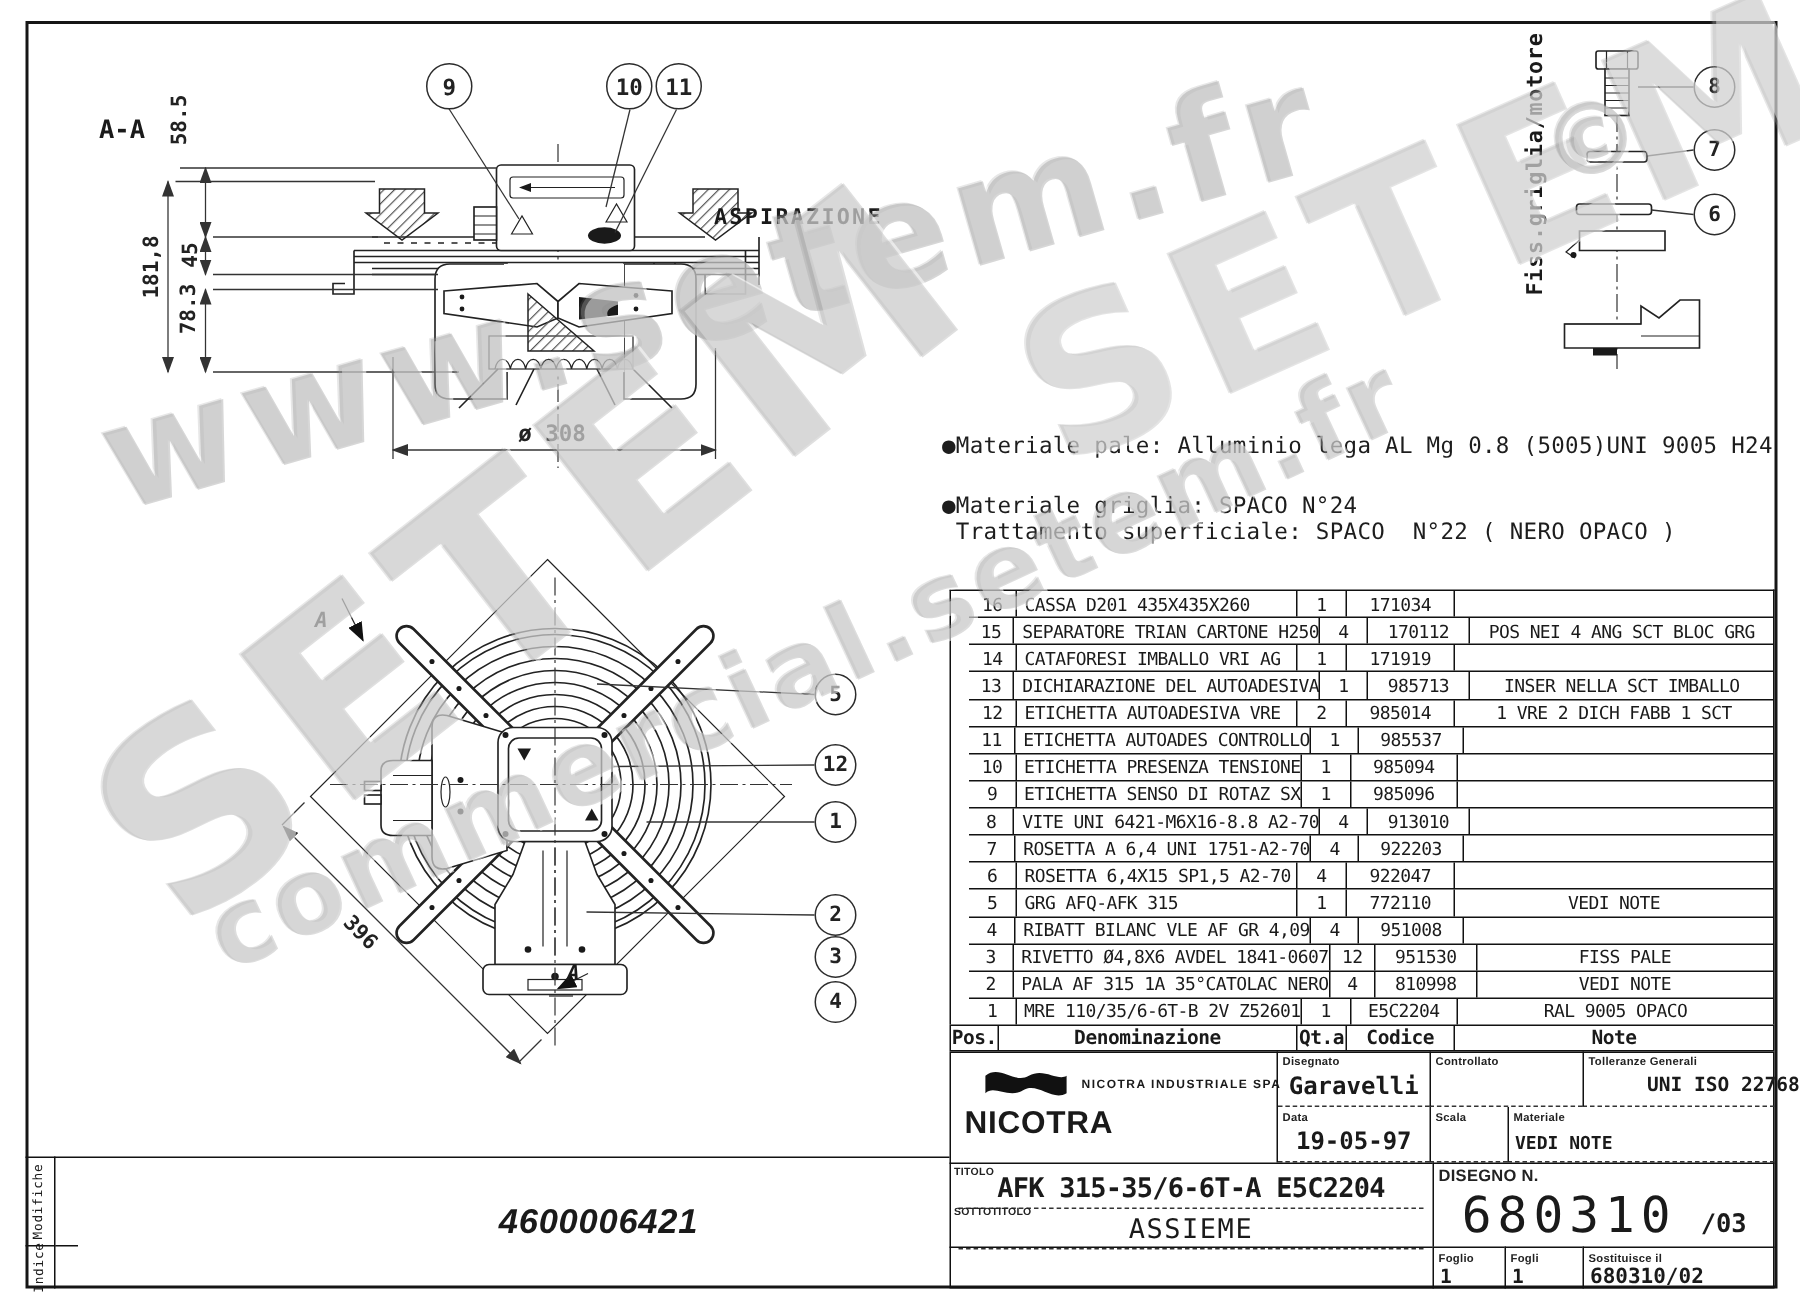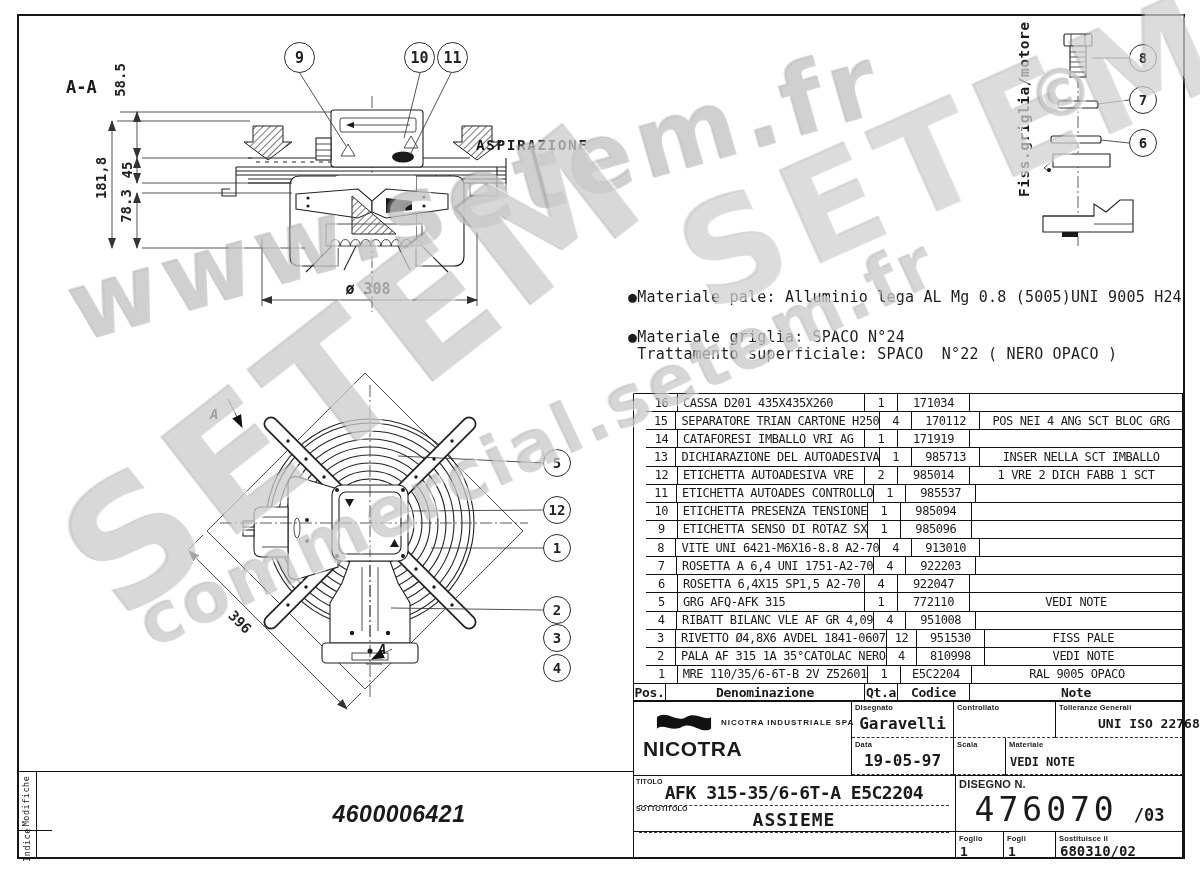--- a/index.html
+++ b/index.html
@@ -424,27 +424,27 @@
     <span class="tb-lab">Materiale</span>
     <div class="mono" style="position:absolute;left:4px;top:17px;font-size:12px;font-weight:700;">VEDI NOTE</div>
   </div>
 
   <div class="tb" style="left:633px;top:775px;width:322px;height:28px;border-top:1.4px solid #111;">
     <span class="tb-lab" style="font-size:7px;">TITOLO</span>
     <div class="mono" style="position:absolute;left:0;right:0;top:6px;text-align:center;font-size:18px;font-weight:700;letter-spacing:-0.5px;border-bottom:1px dashed #333;padding-bottom:2px;margin:0 6px;">AFK 315-35/6-6T-A E5C2204</div>
   </div>
   <div class="tb" style="left:633px;top:803px;width:322px;height:28px;">
     <span class="tb-lab" style="font-size:7px;">SOTTOTITOLO</span>
-    <div class="mono" style="position:absolute;left:0;right:0;top:6px;text-align:center;font-size:18px;font-weight:700;letter-spacing:1px;border-bottom:1px dashed #333;padding-bottom:2px;margin:0 6px;">ASSIEME</div>
+    <div class="mono" style="position:absolute;left:0;right:0;top:6px;text-align:center;font-size:18px;font-weight:400;letter-spacing:1px;border-bottom:1px dashed #333;padding-bottom:2px;margin:0 6px;">ASSIEME</div>
   </div>
 
   <div class="tb" style="left:955px;top:775px;width:228px;height:56px;border-left:1.3px solid #111;border-top:1.4px solid #111;">
     <span class="tb-lab sans" style="font-size:11px;font-weight:bold;">DISEGNO N.</span>
     <div style="position:absolute;left:0;right:0;top:14px;display:flex;align-items:baseline;justify-content:center;gap:16px;">
-      <span class="mono" style="font-size:33px;font-weight:500;letter-spacing:4px;">476070</span>
+      <span class="mono" style="font-size:33px;font-weight:500;letter-spacing:4px;">680310</span>
       <span class="mono" style="font-size:17px;font-weight:700;">/03</span>
     </div>
   </div>
 
   <div class="tb" style="left:633px;top:831px;width:322px;height:28px;border-top:1.4px solid #111;"></div>
   <div class="tb" style="left:955px;top:831px;width:48px;height:28px;border-left:1.3px solid #111;border-top:1.4px solid #111;padding-left:28px;">
     <span class="tb-lab">Foglio</span>
     <div class="mono" style="position:absolute;left:4px;top:12px;font-size:13px;font-weight:700;">1</div>
   </div>
   <div class="tb" style="left:1003px;top:831px;width:52px;height:28px;border-left:1.3px solid #111;border-top:1.4px solid #111;">

